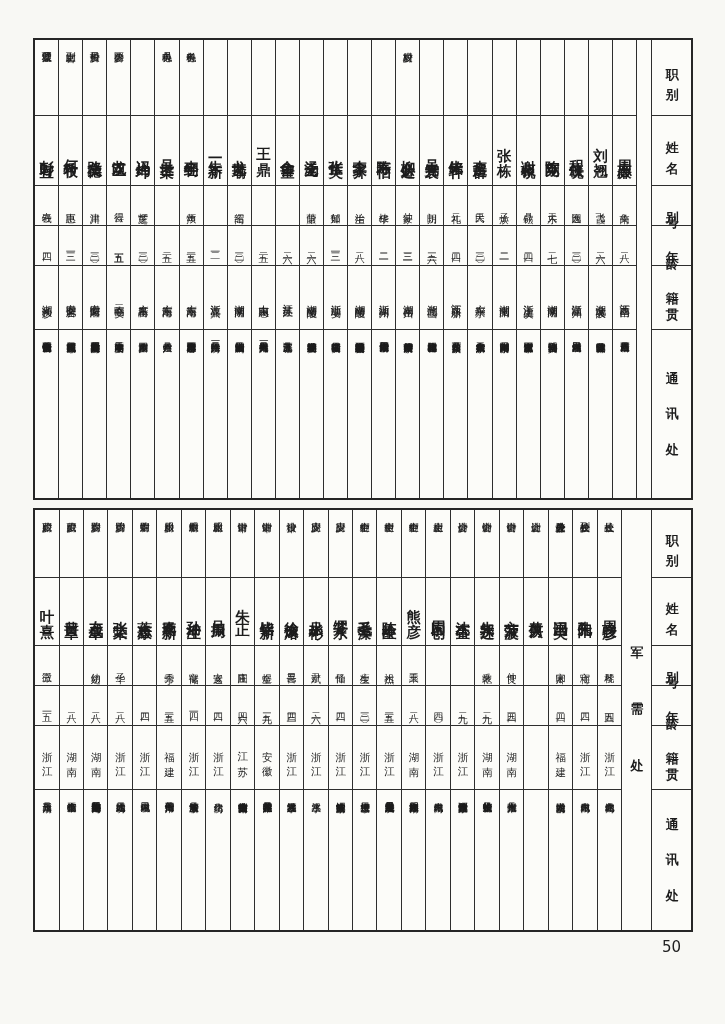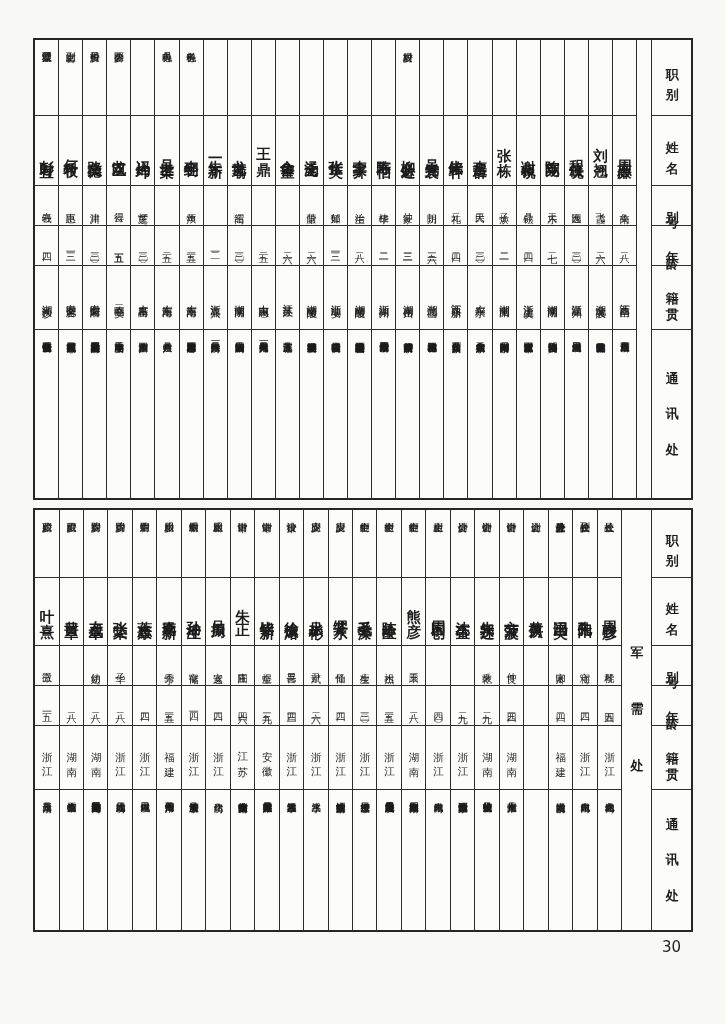--- a/index.html
+++ b/index.html
@@ -1123,14 +1123,14 @@
         </div>
     <div class="cell c4">
           <span class="vtext spread2">浙江</span>
         </div>
     <div class="cell c5">
           <span class="vtext">永嘉三角门三号</span>
         </div>
   </div>
     </div>
 
-  <div class="page-number">30</div>
+  <div class="page-number">50</div>
 </div>
 
 </body></html>

